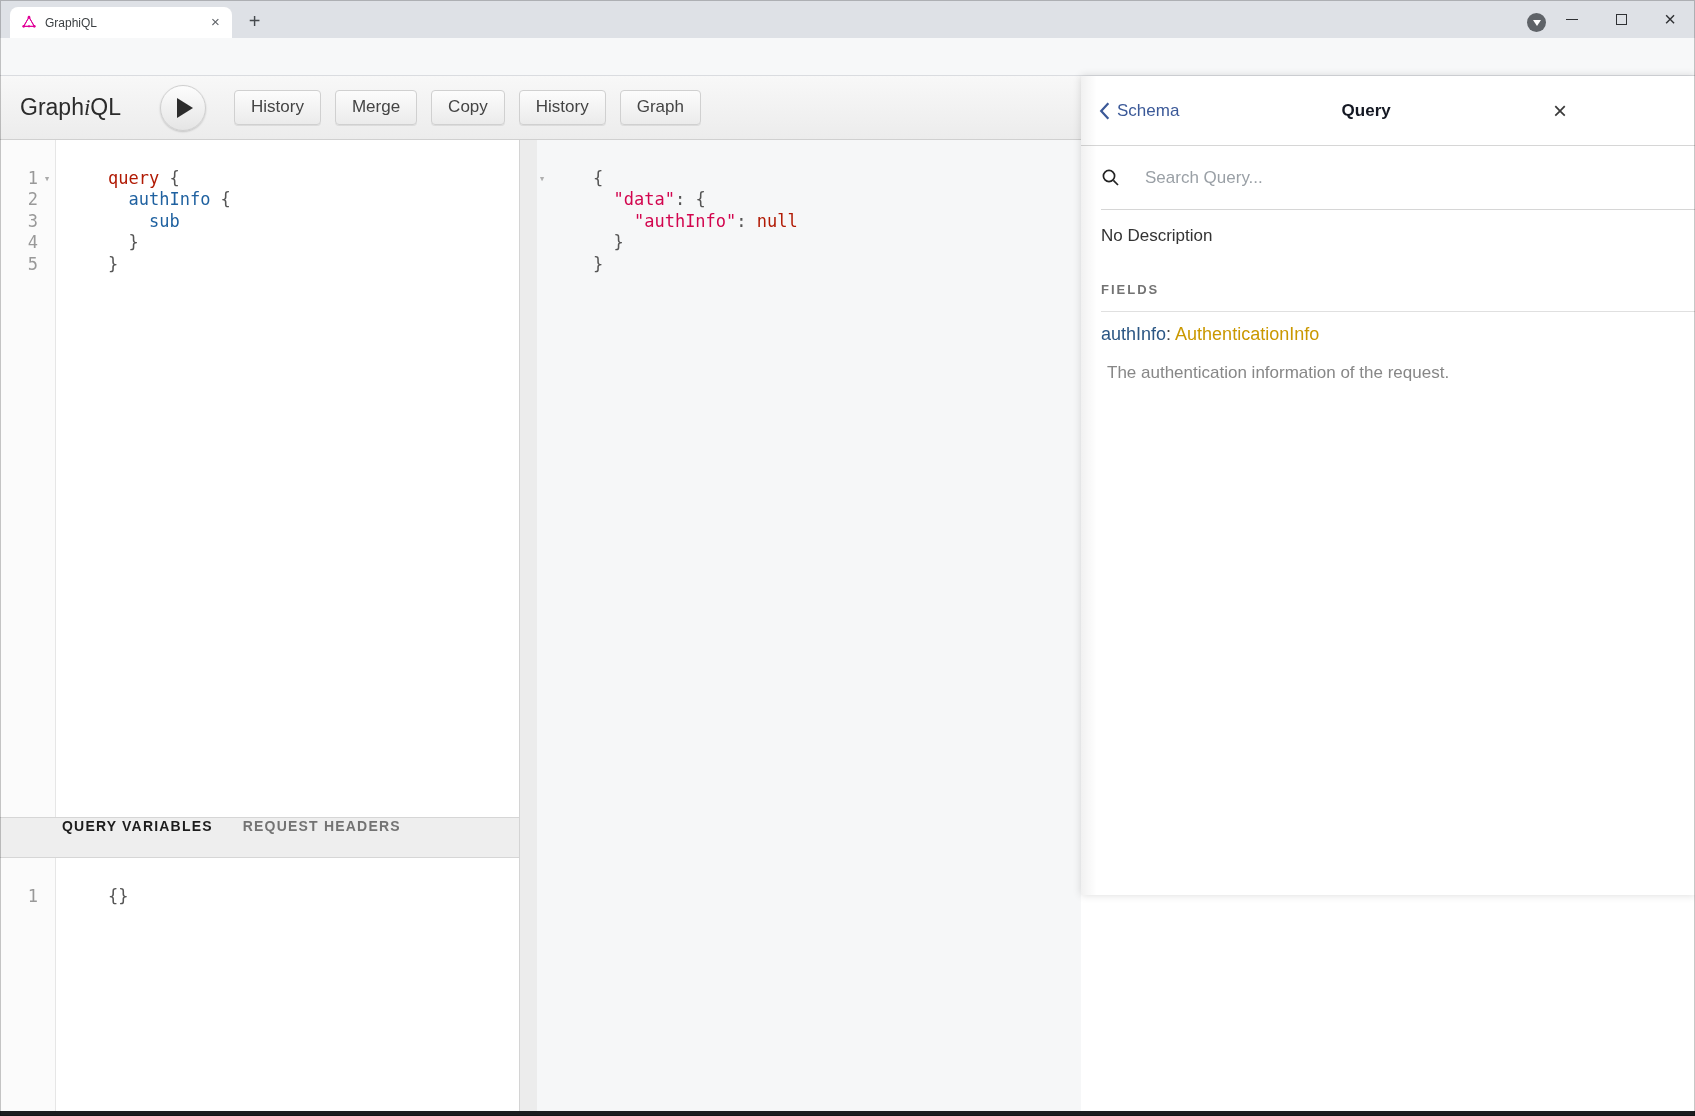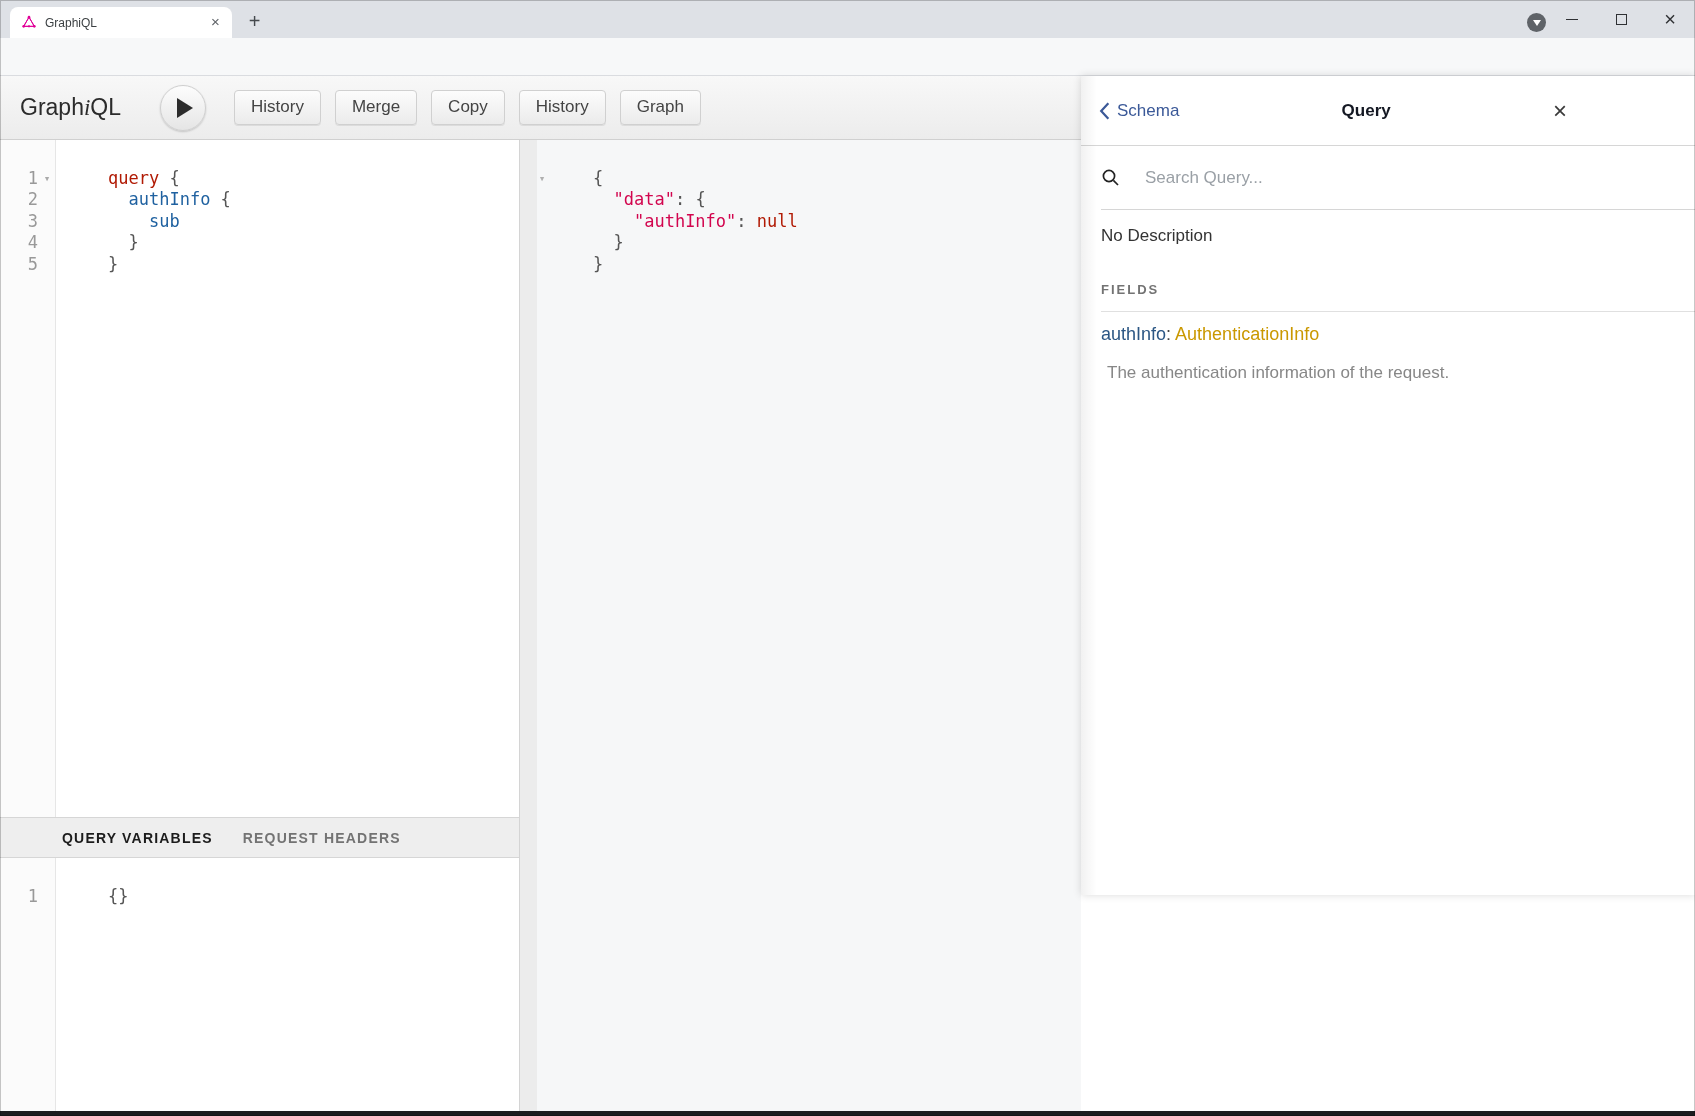--- a/index.html
+++ b/index.html
@@ -71,21 +71,21 @@
   .cm-code { white-space:pre; padding-left:6px; color:#555;margin-left:46px; }
   .tok-kw { color:#B11A04; } .tok-pr { color:#1F61A0; } .tok-key { color:#D2054E; } .tok-pn { color:#555; }
 
   .pane-divider { position:absolute; left:519px; top:140px; width:18px; height:971px; background:#ececec; border-left:1px solid #d4d4d4; cursor:col-resize; }
 
   .result-pane { position:absolute; left:537px; top:140px; width:544px; height:971px; background:#f6f7f8; }
   .result-pane .cm-fold { width:10px; font-size:11px; color:#b0b0b0; }
   .result-pane .cm-code { padding-left:0; }
 
   .vartabs { position:absolute; left:0; top:817px; width:519px; height:41px; background:#eee; border-top:1px solid #d6d6d6;
-             border-bottom:1px solid #d6d6d6; display:flex; align-items:center; padding-left:62px; gap:30px; }
+             border-bottom:1px solid #d6d6d6; display:flex; align-items:flex-start; padding-left:62px; gap:30px; }
   .vtab { font-size:14px; font-weight:bold; letter-spacing:1.2px; color:#1c1c1c; cursor:pointer; }
   .vtab.inactive { color:#737373; }
   .vars-pane { position:absolute; left:0; top:858px; width:519px; height:253px; background:#fff; }
 
   
   .docs { position:absolute; left:1081px; top:76px; width:614px; height:819px; background:#fff;
           box-shadow:0 0 8px rgba(0,0,0,.15); z-index:5; }
   .docs::before { content:''; position:absolute; left:0; top:0; bottom:0; width:16px;
                   background:linear-gradient(90deg, rgba(0,0,0,.055), rgba(0,0,0,0)); pointer-events:none; }
   .docs-header { height:70px; border-bottom:1px solid #d6d6d6; display:flex; align-items:center; padding-left:18px; }

